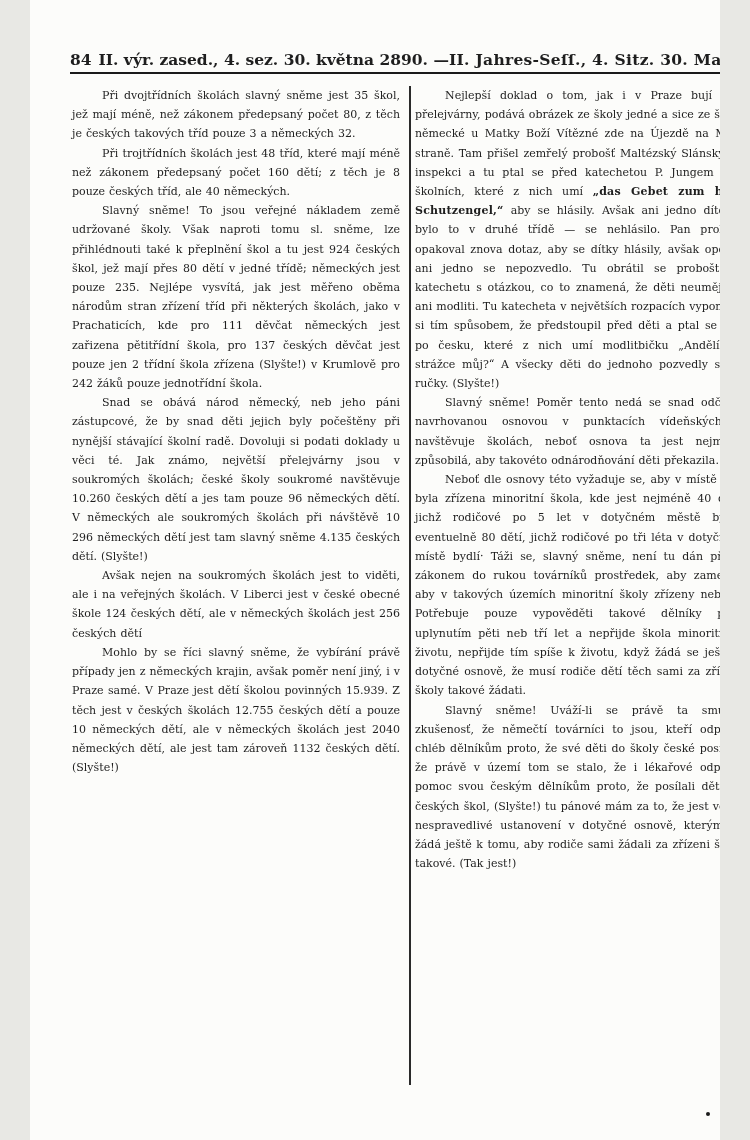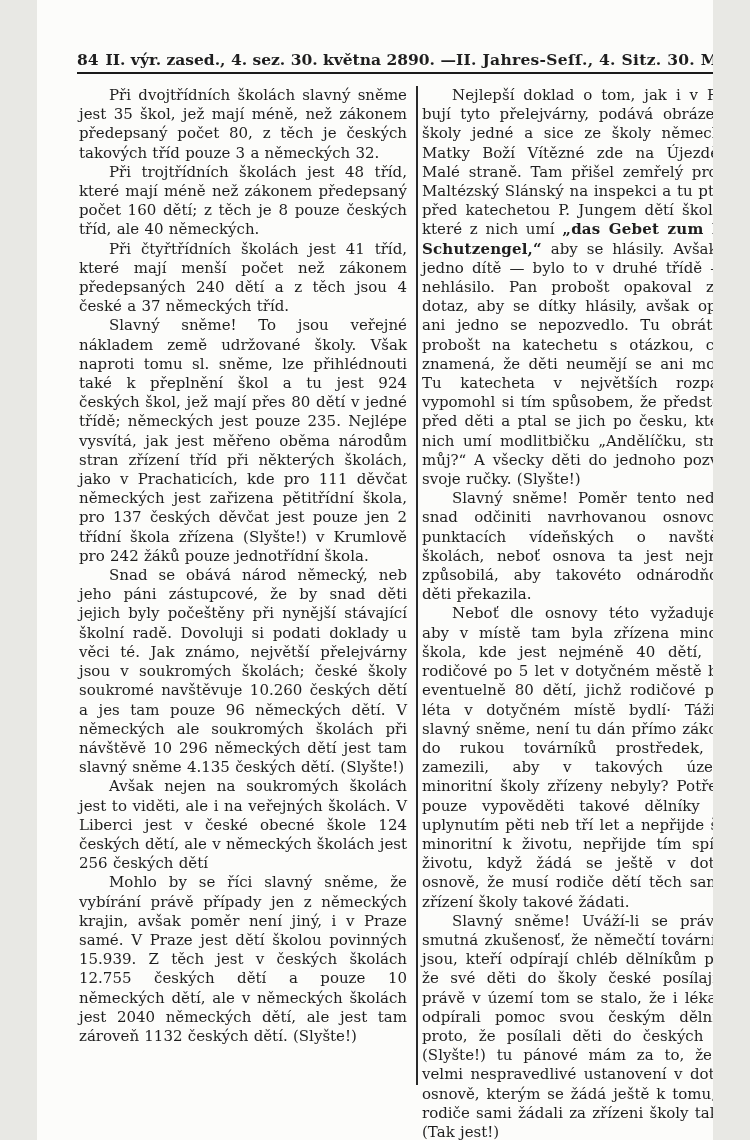--- a/index.html
+++ b/index.html
@@ -6,20 +6,21 @@
   body { background: #e8e8e4; }
   .page {
     position: relative;
     width: 676px;
     height: 1140px;
     margin: 0 auto;
     background: #fcfcfa;
     font-family: "DejaVu Serif", "Liberation Serif", serif;
     color: #1e1e1e;
     overflow: hidden;
+    padding-left: 14px;
   }
   .header-row {
     position: absolute;
     top: 50px;
     left: 40px;
     width: 672px;
     display: flex;
     justify-content: space-between;
     align-items: baseline;
     font-size: 15.5px;
@@ -51,21 +52,21 @@
     top: 86px;
     left: 379px;
     width: 2px;
     height: 999px;
     background: #2a2a2a;
   }
   p.para {
     margin: 0;
     text-indent: 30px;
     text-align: justify;
-    font-size: 15px;
+    font-size: 11px;
     line-height: 19.2px;
     word-spacing: 0.5px;
   }
   .fraktur { font-weight: bold; letter-spacing: 0.2px; }
   .ink-speck {
     position: absolute;
     left: 676px;
     top: 1112px;
     width: 4px;
     height: 4px;
@@ -85,21 +86,20 @@
     </span>
     <span class="header-german">II. Jahres-Seſſ., 4. Sitz. 30. Mai 1890</span>
   </div>
 
   <div class="header-rule"></div>
 
   <div class="columns">
     <div class="col col-left">
         <p class="para"><span>Při dvojtřídních školách slavný sněme jest 35 škol, jež mají méně, než zákonem předepsaný počet 80, z těch je českých takových tříd pouze 3 a německých 32.</span></p>
         <p class="para"><span>Při trojtřídních školách jest 48 tříd, které mají méně než zákonem předepsaný počet 160 dětí; z těch je 8 pouze českých tříd, ale 40 německých.</span></p>
-        <p class="para"><span>Při čtyřtřídních školách jest 41 tříd, které mají menší počet než zákonem předepsaných 240 dětí a z těch jsou 4 české a 37 německých tříd.</span></p>
         <p class="para"><span>Slavný sněme! To jsou veřejné nákladem země udržované školy. Však naproti tomu sl. sněme, lze přihlédnouti také k přeplnění škol a tu jest 924 českých škol, jež mají přes 80 dětí v jedné třídě; německých jest pouze 235. Nejlépe vysvítá, jak jest měřeno oběma národům stran zřízení tříd při některých školách, jako v Prachaticích, kde pro 111 děvčat německých jest zařizena pětitřídní škola, pro 137 českých děvčat jest pouze jen 2 třídní škola zřízena (Slyšte!) v Krumlově pro 242 žáků pouze jednotřídní škola.</span></p>
         <p class="para"><span>Snad se obává národ německý, neb jeho páni zástupcové, že by snad děti jejich byly počeštěny při nynější stávající školní radě. Dovoluji si podati doklady u věci té. Jak známo, největší přelejvárny jsou v soukromých školách; české školy soukromé navštěvuje 10.260 českých dětí a jes tam pouze 96 německých dětí. V německých ale soukromých školách při návštěvě 10 296 německých dětí jest tam slavný sněme 4.135 českých dětí. (Slyšte!)</span></p>
         <p class="para"><span>Avšak nejen na soukromých školách jest to viděti, ale i na veřejných školách. V Liberci jest v české obecné škole 124 českých dětí, ale v německých školách jest 256 českých dětí</span></p>
         <p class="para"><span>Mohlo by se říci slavný sněme, že vybírání právě případy jen z německých krajin, avšak poměr není jiný, i v Praze samé. V Praze jest dětí školou povinných 15.939. Z těch jest v českých školách 12.755 českých dětí a pouze 10 německých dětí, ale v německých školách jest 2040 německých dětí, ale jest tam zároveň 1132 českých dětí. (Slyšte!)</span></p>
       </div>
     <div class="col col-right">
         <p class="para"><span>Nejlepší doklad o tom, jak i v Praze bují tyto přelejvárny, podává obrázek ze školy jedné a sice ze školy německé u Matky Boží Vítězné zde na Újezdě na Malé straně. Tam přišel zemřelý probošť Maltézský Slánský na inspekci a tu ptal se před katechetou P. Jungem dětí školních, které z nich umí </span><span class="fraktur">„das Gebet zum heil. Schutzengel,“</span><span> aby se hlásily. Avšak ani jedno dítě — bylo to v druhé třídě — se nehlásilo. Pan probošt opakoval znova dotaz, aby se dítky hlásily, avšak opětně ani jedno se nepozvedlo. Tu obrátil se probošt na katechetu s otázkou, co to znamená, že děti neumějí se ani modliti. Tu katecheta v největších rozpacích vypomohl si tím spůsobem, že předstoupil před děti a ptal se jich po česku, které z nich umí modlitbičku „Andělíčku, strážce můj?“ A všecky děti do jednoho pozvedly svoje ručky. (Slyšte!)</span></p>
         <p class="para"><span>Slavný sněme! Poměr tento nedá se snad odčiniti navrhovanou osnovou v punktacích vídeňských o navštěvuje školách, neboť osnova ta jest nejméně způsobilá, aby takovéto odnárodňování děti překazila.</span></p>
         <p class="para"><span>Neboť dle osnovy této vyžaduje se, aby v místě tam byla zřízena minoritní škola, kde jest nejméně 40 dětí, jichž rodičové po 5 let v dotyčném městě bydlí, eventuelně 80 dětí, jichž rodičové po tři léta v dotyčném místě bydlí· Táži se, slavný sněme, není tu dán přímo zákonem do rukou továrníků prostředek, aby zamezili, aby v takových územích minoritní školy zřízeny nebyly? Potřebuje pouze vypověděti takové dělníky před uplynutím pěti neb tří let a nepřijde škola minoritní k životu, nepřijde tím spíše k životu, když žádá se ještě v dotyčné osnově, že musí rodiče dětí těch sami za zřízení školy takové žádati.</span></p>
         <p class="para"><span>Slavný sněme! Uváží-li se právě ta smutná zkušenosť, že němečtí továrníci to jsou, kteří odpírají chléb dělníkům proto, že své děti do školy české posílají, že právě v území tom se stalo, že i lékařové odpírali pomoc svou českým dělníkům proto, že posílali děti do českých škol, (Slyšte!) tu pánové mám za to, že jest velmi nespravedlivé ustanovení v dotyčné osnově, kterým se žádá ještě k tomu, aby rodiče sami žádali za zřízeni školy takové. (Tak jest!)</span></p>

